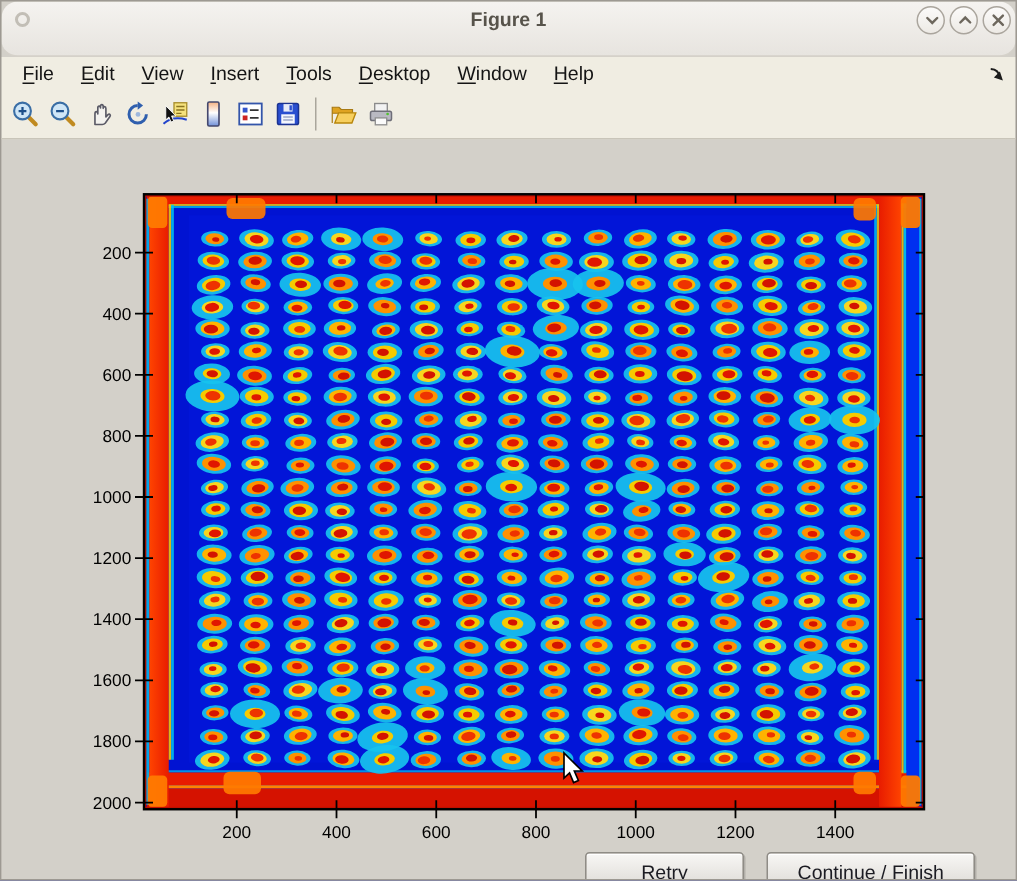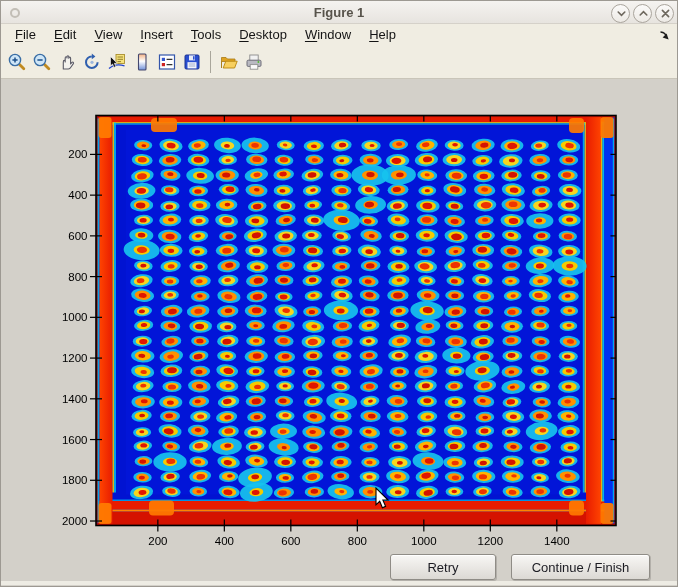--- a/index.html
+++ b/index.html
@@ -4,23 +4,24 @@
 <style>
   html,body{margin:0;padding:0;background:#888;}
   *{box-sizing:border-box;}
   .window{
     position:relative;width:678px;height:587px;overflow:hidden;
     font-family:"Liberation Sans",sans-serif;
     border:1px solid #9d9992;background:#d3d0c9;
   }
   
   .titlebar{
-    position:relative;height:23px;
+    position:relative;height:37px;
     background:linear-gradient(#f5f3f0,#e7e4df);
     border-bottom:1px solid #d5d1c9;
+    border-radius:11px;
   }
   .win-icon{
     position:absolute;left:9px;top:7px;width:10px;height:10px;
     border:2px solid #c2beb6;border-radius:50%;
   }
   .title{
     position:absolute;left:0;right:0;top:4px;text-align:center;
     font-size:13px;font-weight:bold;color:#57534b;
   }
   .win-controls{position:absolute;right:3px;top:3px;display:flex;gap:3px;}

